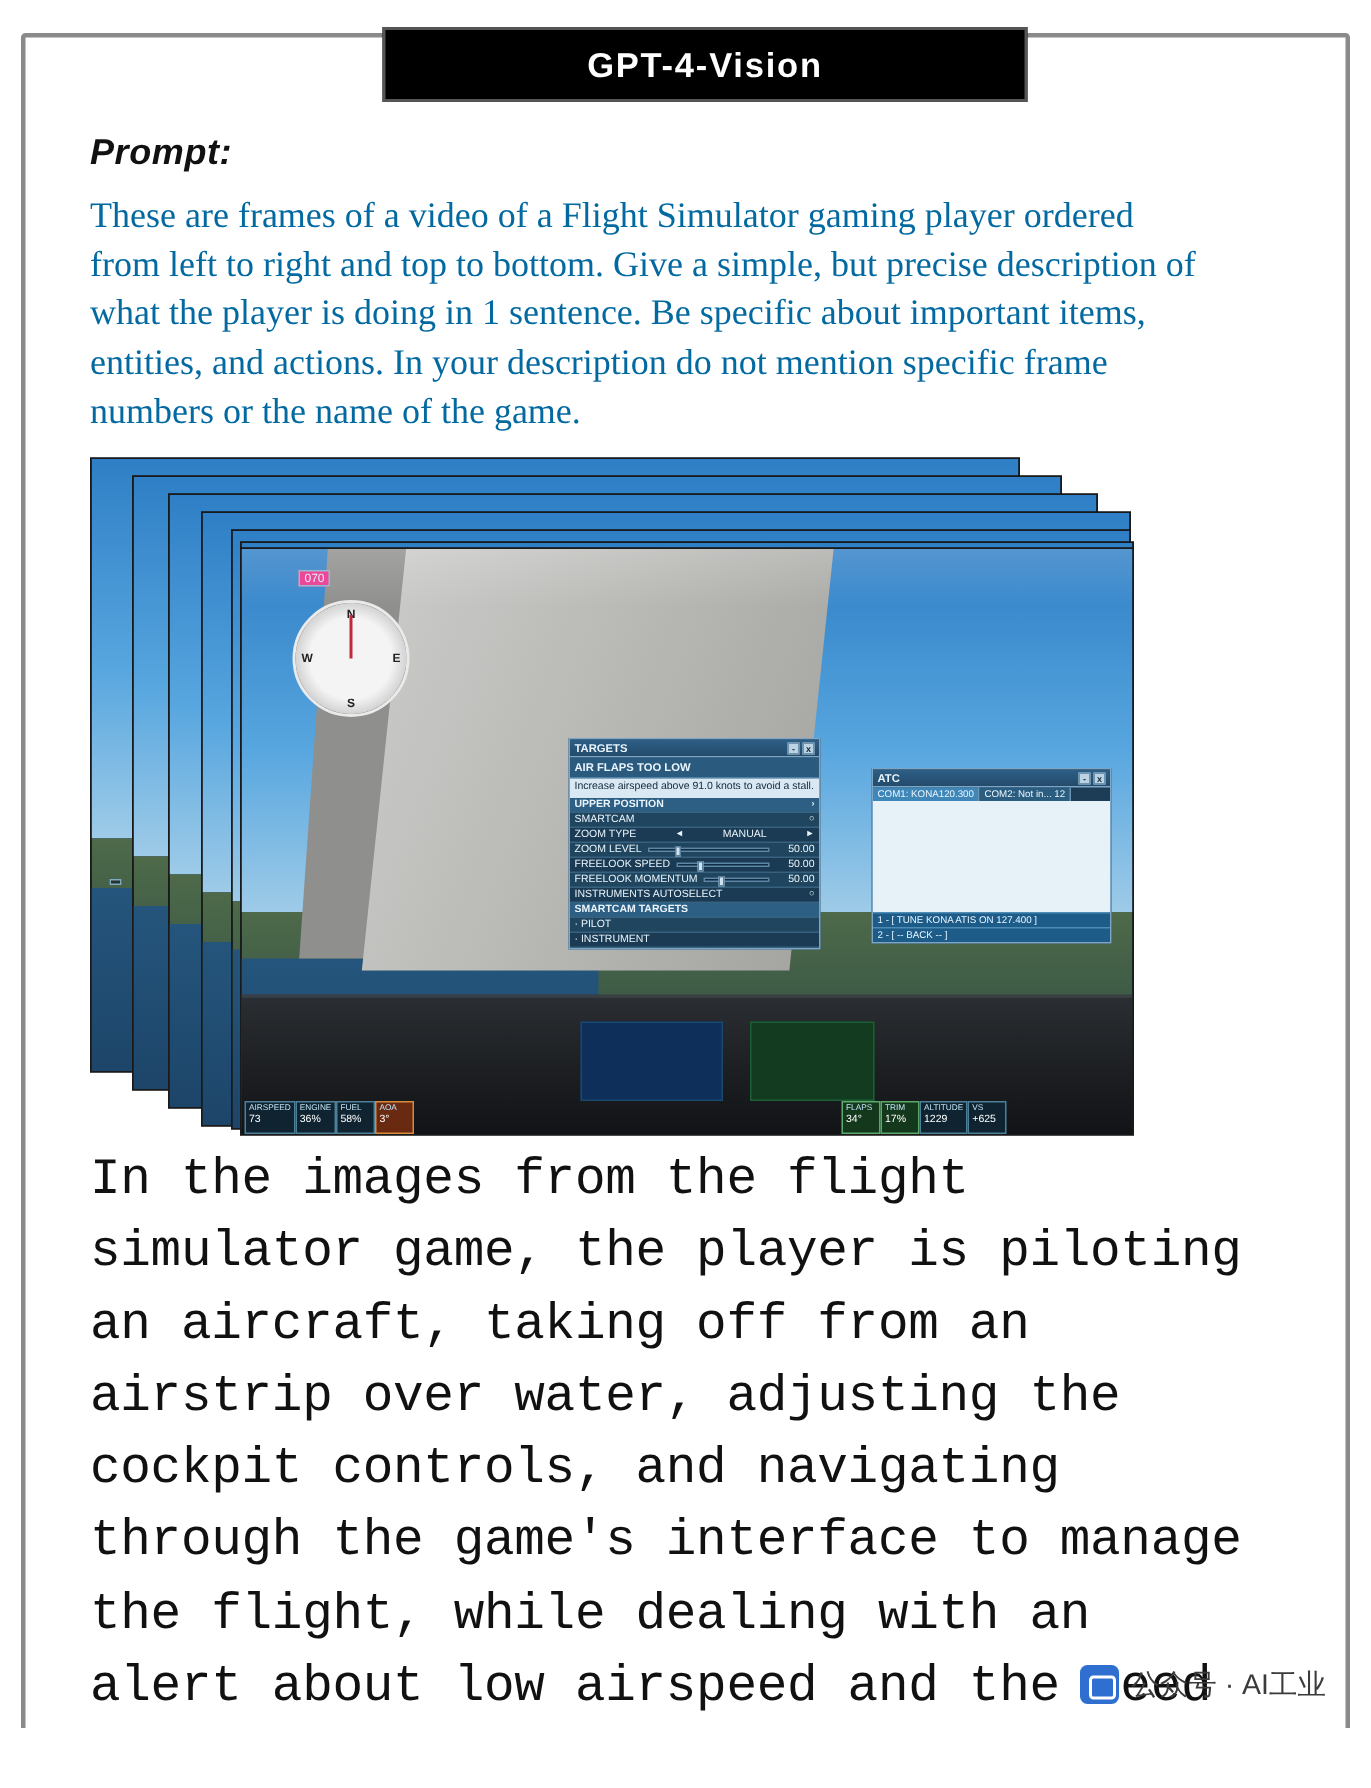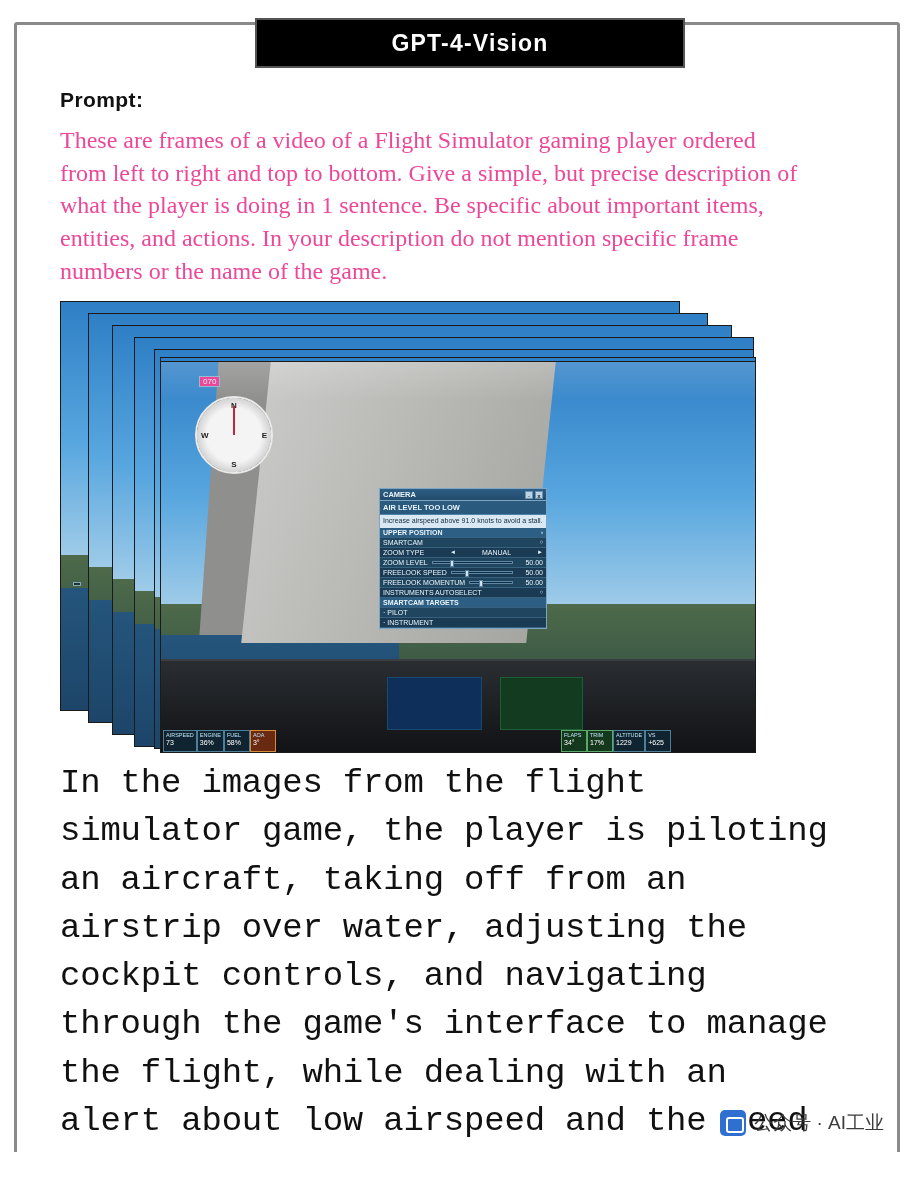--- a/index.html
+++ b/index.html
@@ -38,30 +38,31 @@
     z-index: 5;
   }
   .content {
     position: absolute;
     left: 60px; top: 60px;
     width: 790px;
   }
   .section-label {
     font-family: "Liberation Sans", sans-serif;
     font-weight: bold;
-    font-size: 21px;
+    font-size: 24px;
     color: #111;
     letter-spacing: 0.4px;
     margin: 28px 0 12px 0;
+    font-style: italic;
   }
   .prompt-text {
     font-family: "Liberation Serif", serif;
     font-size: 24px;
     line-height: 1.36;
-    color: #ec4899;
+    color: #0369a1;
     width: 740px;
   }
   .video-label { margin-top: 26px; }
 
   
   .stack {
     position: relative;
     margin-top: 14px;
     width: 760px;
     height: 452px;
@@ -330,27 +331,27 @@
         <div class="compass">
           <span class="n">N</span>
           <span class="e">E</span>
           <span class="s">S</span>
           <span class="w">W</span>
           <span class="needle"></span>
         </div>
 
         <div class="win" style="left:218px;top:126px;width:168px;">
           <div class="win-title">
-            <span>CAMERA</span>
+            <span>TARGETS</span>
             <span class="win-btns">
               <span class="win-btn">-</span>
               <span class="win-btn">x</span>
             </span>
           </div>
-          <div class="alert-row">AIR LEVEL TOO LOW</div>
+          <div class="alert-row">AIR FLAPS TOO LOW</div>
           <div class="alert-body">Increase airspeed above 91.0 knots to avoid a stall.</div>
 
           <div class="menu-row head">
             <span>UPPER POSITION</span>
             <span class="arrow">›</span>
           </div>
           <div class="menu-row">
             <span>SMARTCAM</span>
             <span class="arrow">○</span>
           </div>
@@ -389,20 +390,36 @@
             <span>SMARTCAM TARGETS</span>
           </div>
           <div class="menu-row">
             <span>· PILOT</span>
           </div>
           <div class="menu-row alt">
             <span>· INSTRUMENT</span>
           </div>
         </div>
 
+        <div class="win" style="left:420px;top:146px;width:160px;">
+          <div class="win-title">
+            <span>ATC</span>
+            <span class="win-btns">
+              <span class="win-btn">-</span>
+              <span class="win-btn">x</span>
+            </span>
+          </div>
+          <div class="atc-tabs">
+            <span class="atc-tab active">COM1: KONA120.300</span>
+            <span class="atc-tab">COM2: Not in... 12</span>
+          </div>
+          <div class="atc-body"></div>
+          <div class="atc-option">1 - [ TUNE KONA ATIS ON 127.400 ]</div>
+          <div class="atc-option">2 - [ -- BACK -- ]</div>
+        </div>
 
         <div class="dash">
           <div class="dash-screen" style="left:38%;top:18%;width:16%;height:58%;"></div>
           <div class="dash-screen" style="left:57%;top:18%;width:14%;height:58%;background:#123b20;border-color:#1d5f34;"></div>
         </div>
 
         <div class="hudbar" style="left:2px;">
           <div class="hudcell">
             <b>AIRSPEED</b>
             <span class="v">73</span>

